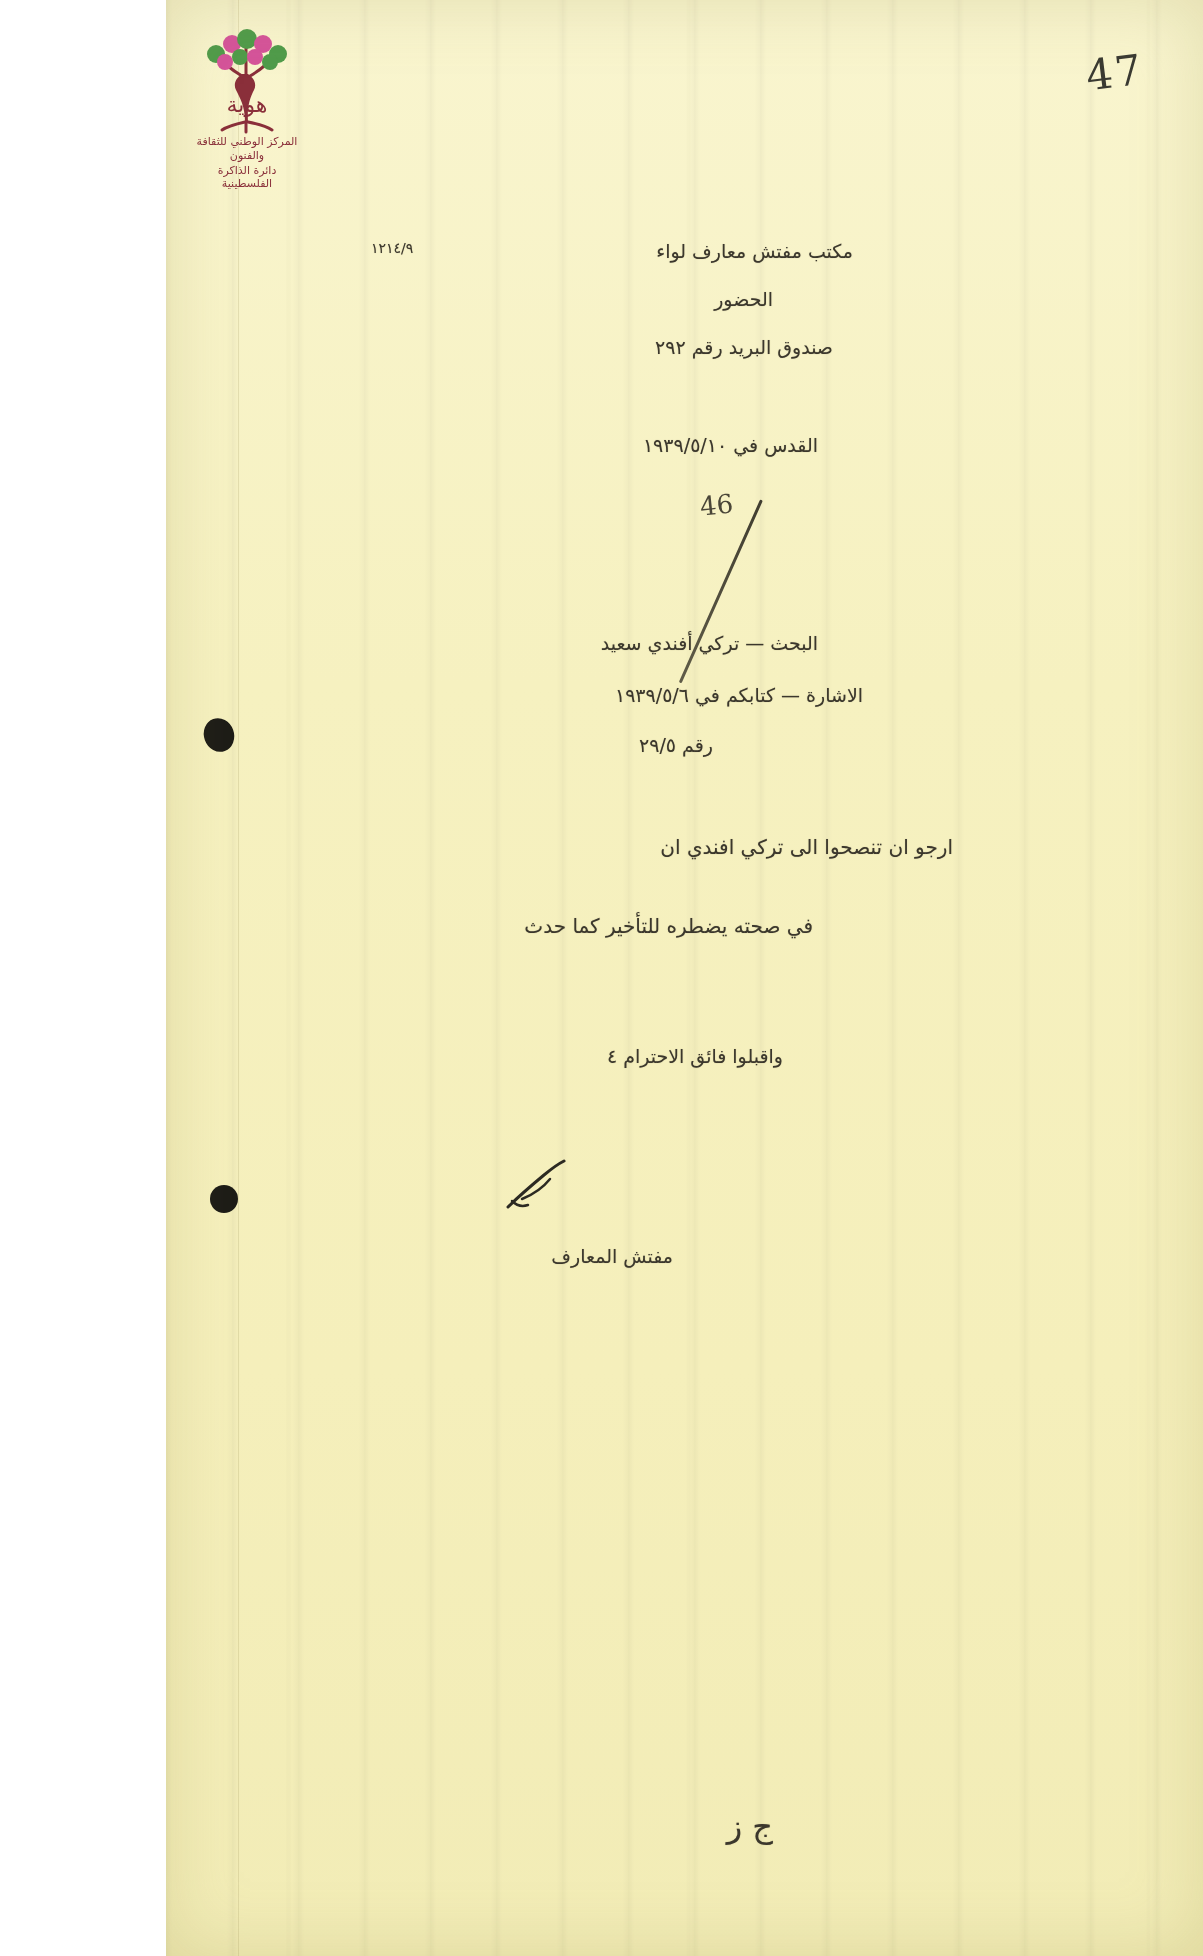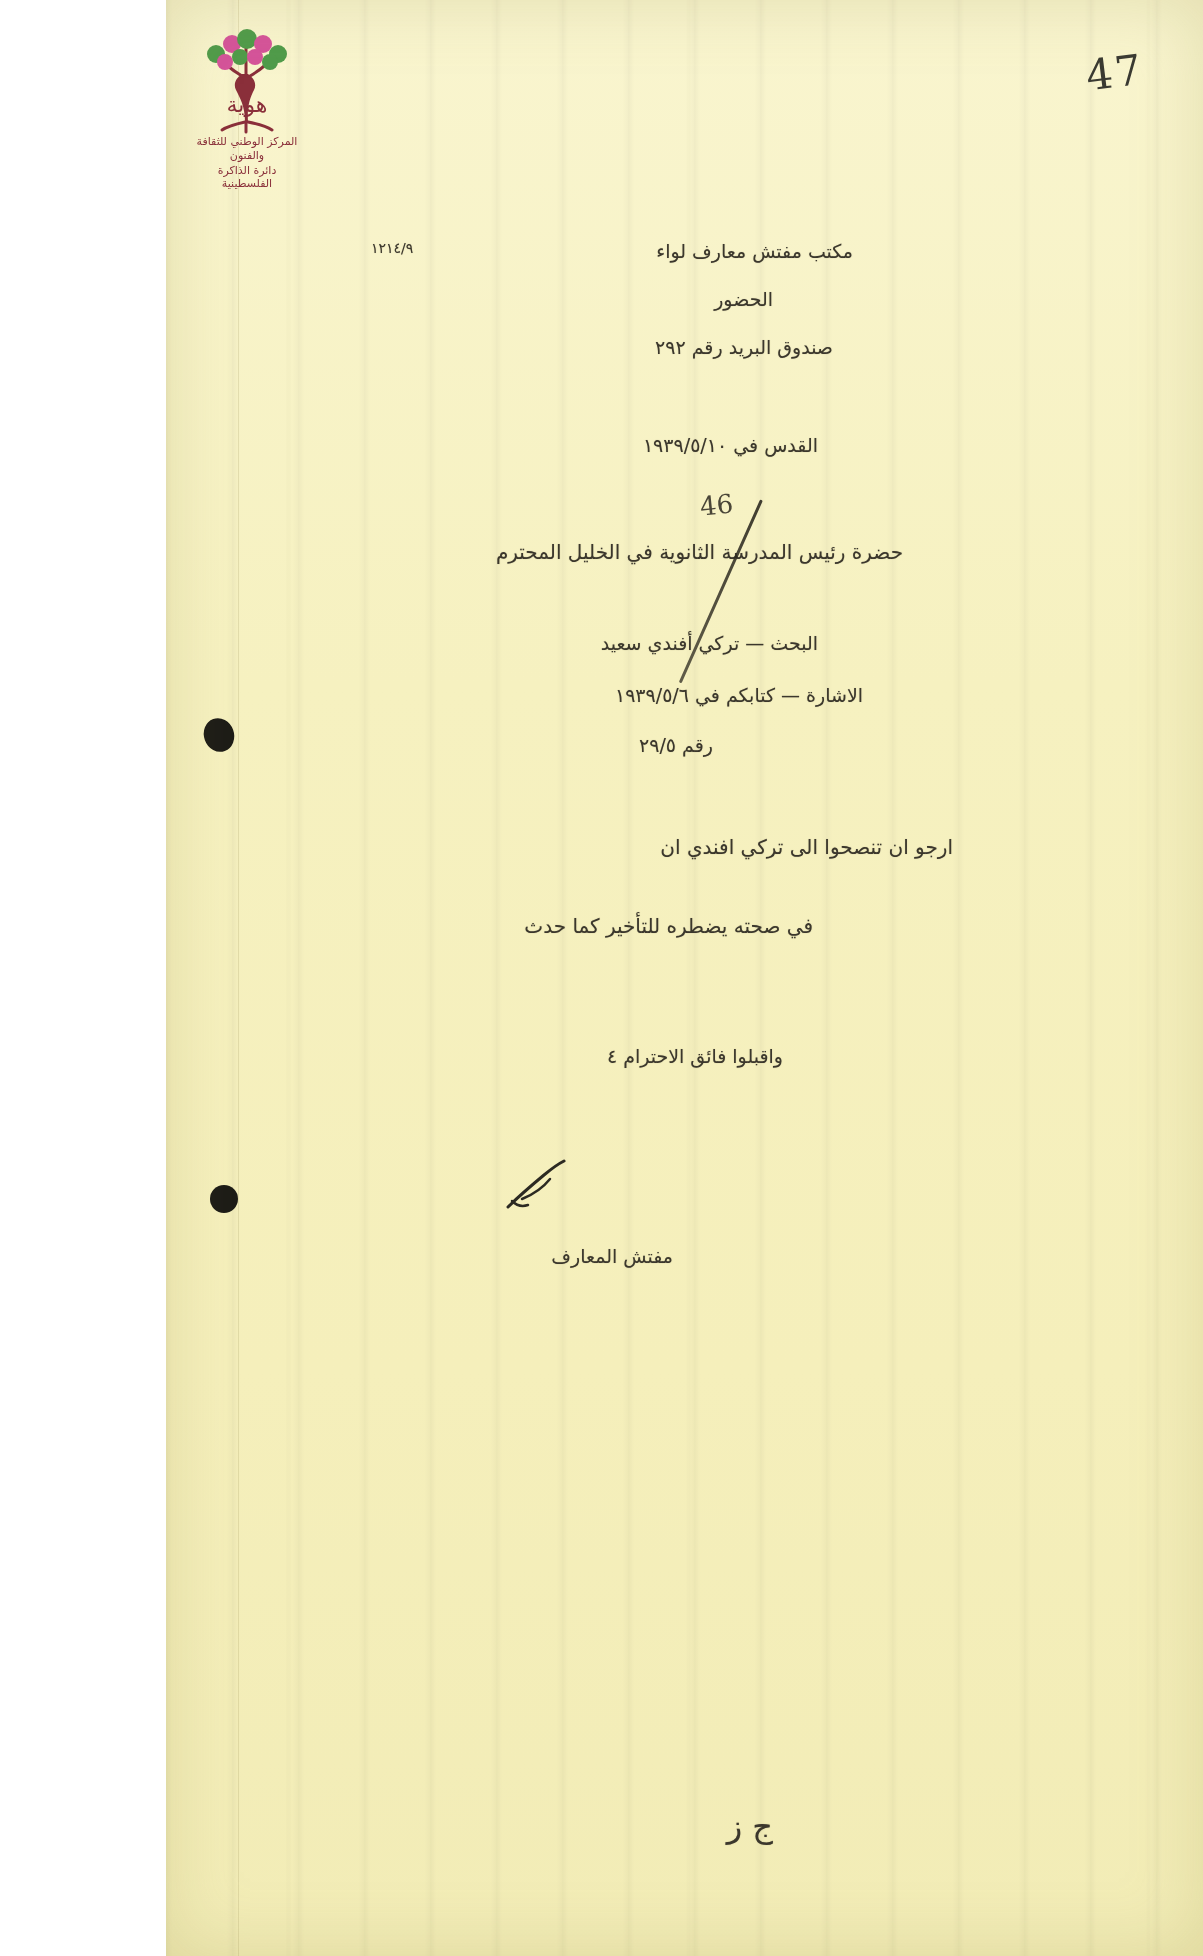--- a/index.html
+++ b/index.html
@@ -190,21 +190,20 @@
   <div class="typed">
 
     <div class="ln refno" style="top:240px; left:205px;">١٢١٤/٩</div>
 
     <div class="ln hdr" style="top:240px; right:350px;">مكتب مفتش معارف لواء</div>
     <div class="ln hdr" style="top:288px; right:430px;">الحضور</div>
     <div class="ln hdr" style="top:336px; right:370px;">صندوق البريد رقم ٢٩٢</div>
 
     <div class="ln hdr" style="top:434px; right:385px;margin-left:40px;">القدس في ١٩٣٩/٥/١٠</div>
 
-    <div class="ln salut" style="top:540px; right:300px;">حضرة رئيس المدرسة الثانوية في الخليل المحترم</div>
 
     <div class="ln subj" style="top:632px; right:385px;">البحث — تركي أفندي سعيد</div>
     <div class="ln subj" style="top:684px; right:340px;">الاشارة — كتابكم في ١٩٣٩/٥/٦</div>
     <div class="ln subj" style="top:734px; right:490px;">رقم ٢٩/٥</div>
 
     <div class="ln body-ln" style="top:835px; right:250px;">ارجو ان تنصحوا الى تركي افندي ان</div>
     <div class="ln body-ln" style="top:914px; right:390px;">في صحته يضطره للتأخير كما حدث</div>
 
     <div class="ln closing" style="top:1045px; right:420px;">واقبلوا فائق الاحترام ٤</div>
 

